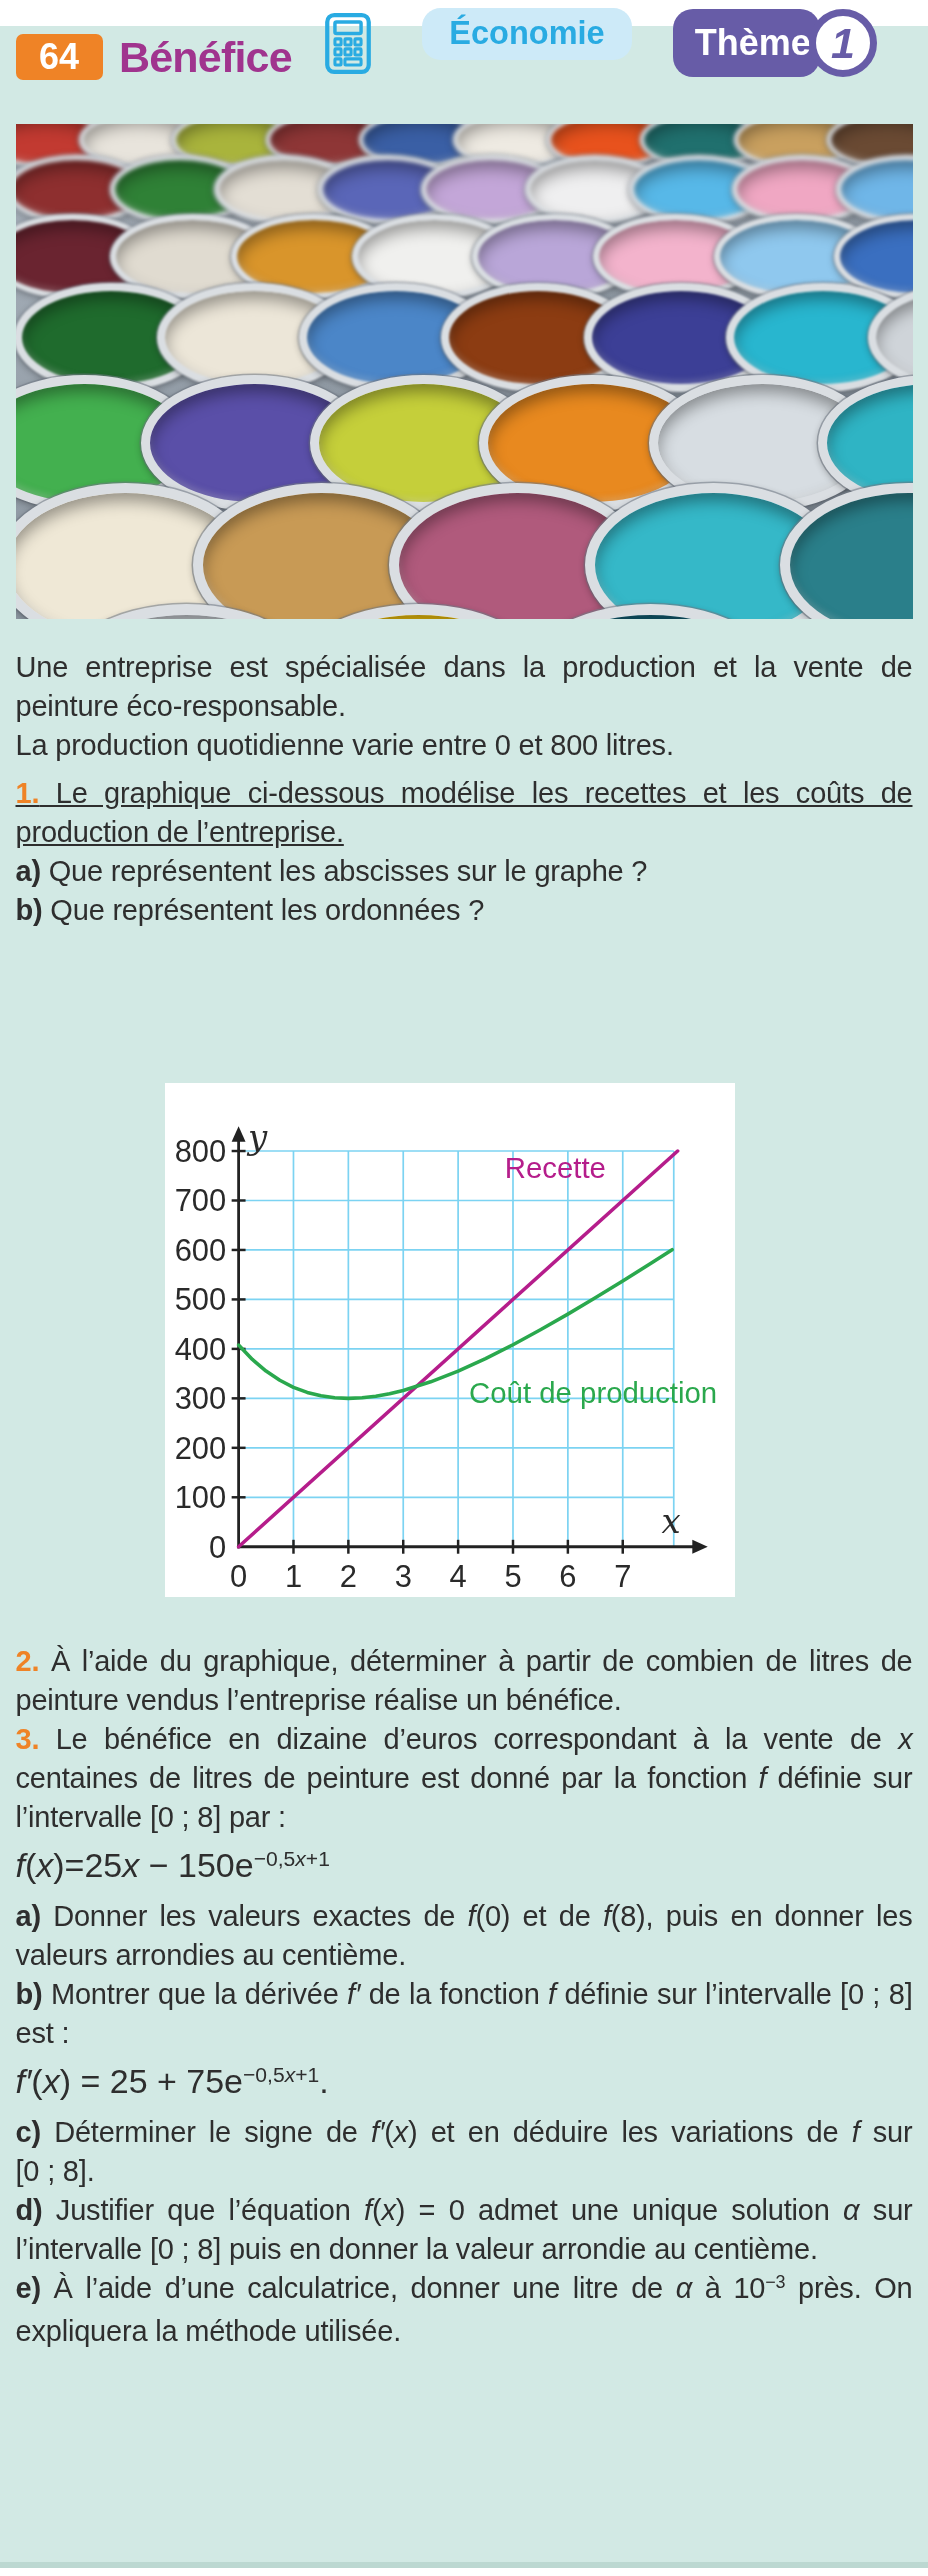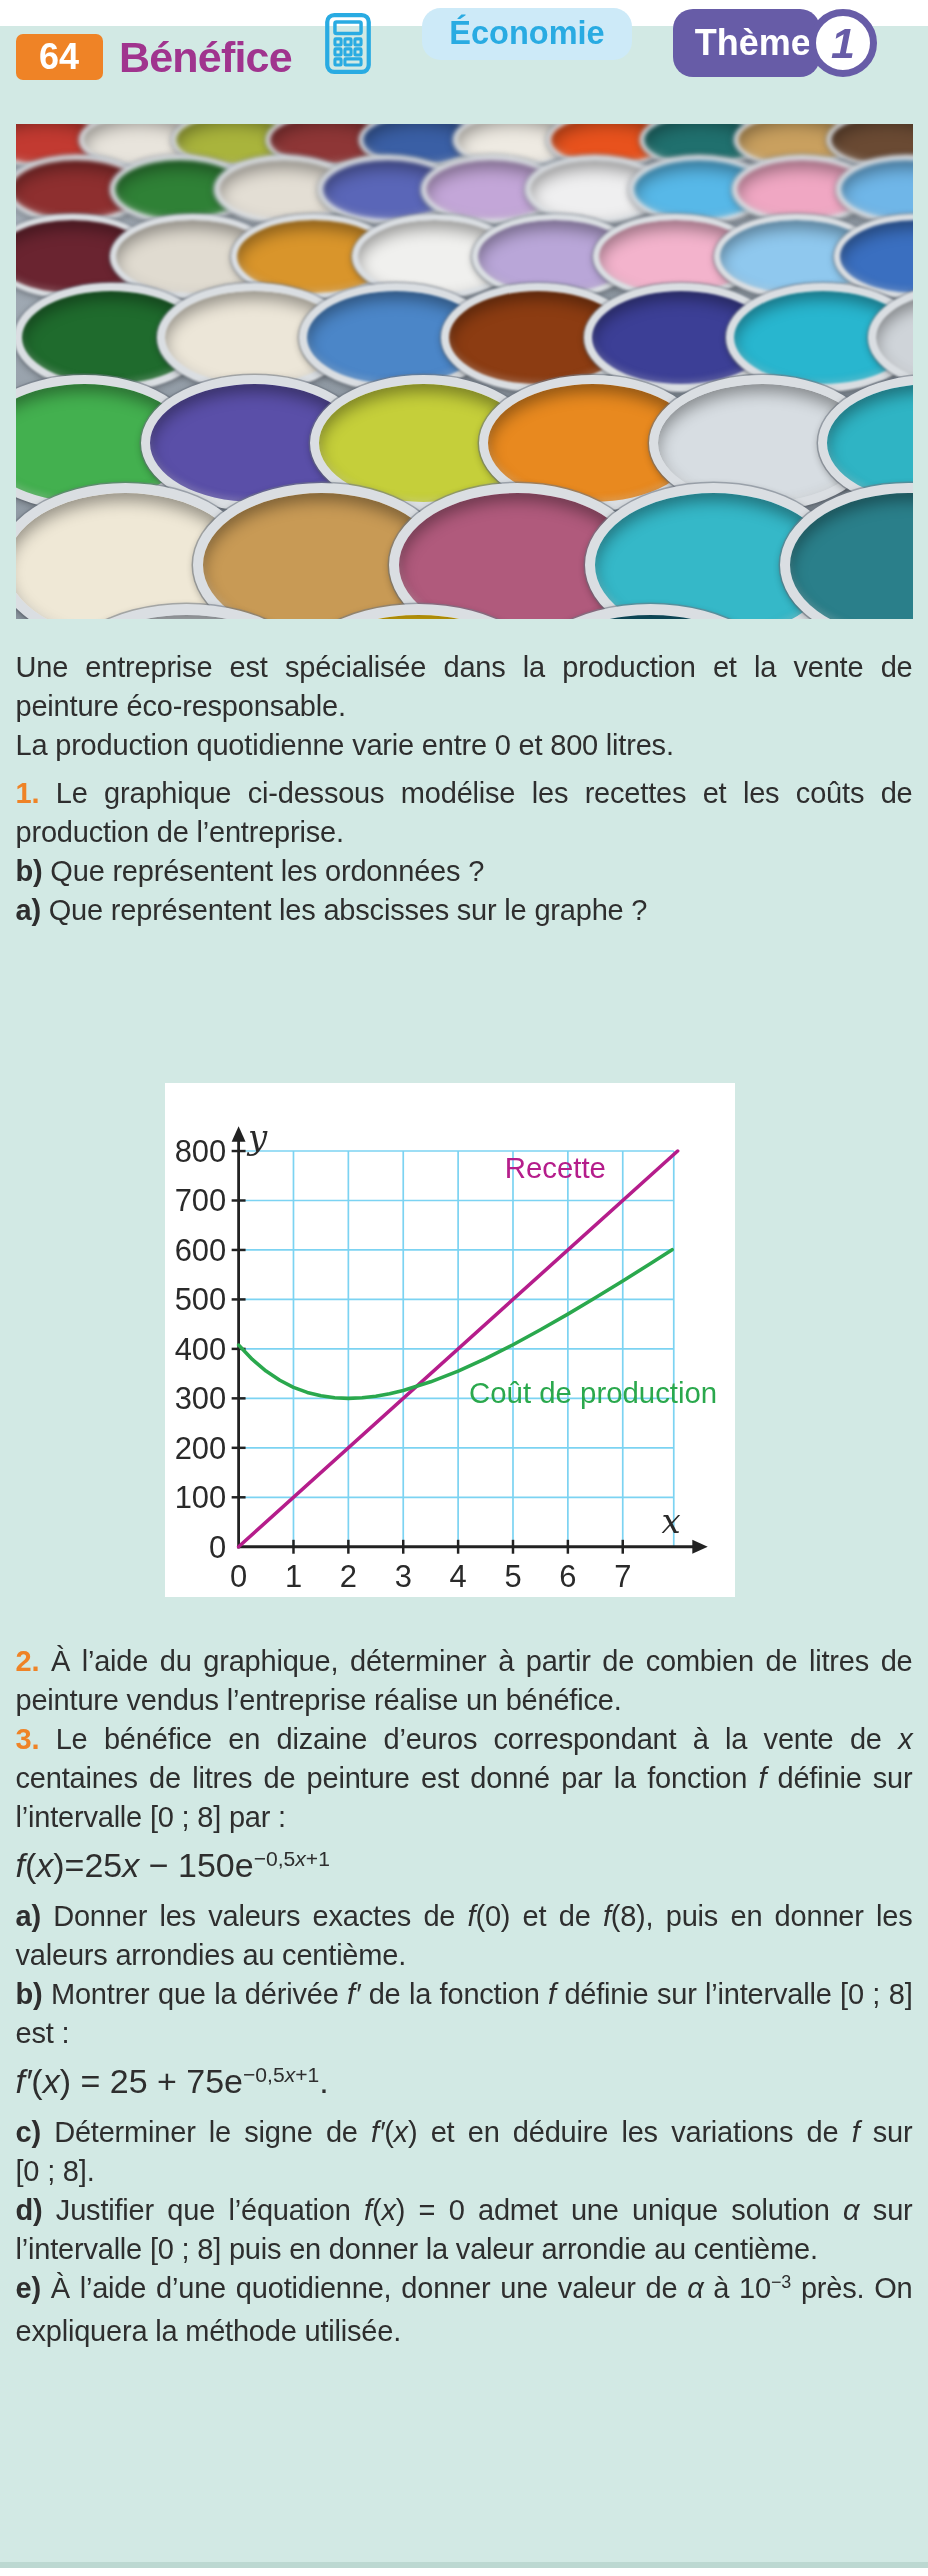--- a/index.html
+++ b/index.html
@@ -27,21 +27,21 @@
   .can{position:absolute;border-radius:50%;border:6.2px solid #dadee2;
     box-shadow:inset 0 7.7px 15.5px rgba(0,0,0,.38),inset 0 -3.1px 6.2px rgba(255,255,255,.22),
       0 2.3px 7px rgba(0,0,0,.30),0 0 0 1.5px rgba(120,130,142,.55);}
 
   
   .text-block{position:absolute;left:15.5px;width:897px;font-size:29px;line-height:39px;
     text-align:justify;letter-spacing:-0.2px;z-index:2;}
   #text-top{top:648px;}
   #text-bottom{top:1642px;}
   .text-block p{margin:0;}
-  .text-block p.mt{margin-top:9.3px;}
+  .text-block p.mt{margin-top:9.3px;text-decoration:underline;}
   .text-block p.formula{text-align:left;font-size:34px;line-height:45px;margin:6.2px 0 4.6px 0;letter-spacing:0;}
   .b{font-weight:700;}
   .i{font-style:italic;}
   .o{font-weight:700;color:#ef8326;}
   .s{font-size:62%;position:relative;top:-0.52em;}
 
   
   .graph-panel{position:absolute;left:165px;top:1083px;width:570px;height:514px;background:#ffffff;z-index:2;}
 </style>
 </head>
@@ -130,22 +130,22 @@
       <div class="can" style="left: 764px; top: 359px; width: 237px; height: 144px; background: rgb(42, 127, 138); border-width: 10px; z-index: 5;"></div>
       <div class="can" style="left: 31px; top: 480px; width: 257px; height: 155px; background: rgb(201, 206, 211); border-width: 11px; z-index: 6;"></div>
       <div class="can" style="left: 263px; top: 480px; width: 257px; height: 155px; background: rgb(245, 197, 10); border-width: 11px; z-index: 6;"></div>
       <div class="can" style="left: 495px; top: 480px; width: 257px; height: 155px; background: rgb(15, 95, 117); border-width: 11px; z-index: 6;"></div>
     </div>
 
   <div class="text-block" id="text-top">
       <p><span>Une entreprise est spécialisée dans la production et la vente de peinture éco-responsable.</span></p>
       <p><span>La production quotidienne varie entre 0 et 800 litres.</span></p>
       <p class="mt"><span class="o">1.</span><span> Le graphique ci-dessous modélise les recettes et les coûts de production de l’entreprise.</span></p>
+      <p><span class="b">a)</span><span> Que représentent les abscisses sur le graphe&nbsp;?</span></p>
       <p><span class="b">b)</span><span> Que représentent les ordonnées&nbsp;?</span></p>
-      <p><span class="b">a)</span><span> Que représentent les abscisses sur le graphe&nbsp;?</span></p>
     </div>
 
   <div class="graph-panel">
     <svg id="graph-svg" width="570" height="514" viewBox="0 0 737 665">
         <line x1="95" y1="536" x2="658" y2="536" stroke="#7cd3f2" stroke-width="2.2"></line>
         <line x1="95" y1="472" x2="658" y2="472" stroke="#7cd3f2" stroke-width="2.2"></line>
         <line x1="95" y1="408" x2="658" y2="408" stroke="#7cd3f2" stroke-width="2.2"></line>
         <line x1="95" y1="344" x2="658" y2="344" stroke="#7cd3f2" stroke-width="2.2"></line>
         <line x1="95" y1="280" x2="658" y2="280" stroke="#7cd3f2" stroke-width="2.2"></line>
         <line x1="95" y1="216" x2="658" y2="216" stroke="#7cd3f2" stroke-width="2.2"></line>
@@ -206,16 +206,16 @@
 
   <div class="text-block" id="text-bottom">
       <p><span class="o">2.</span><span> À l’aide du graphique, déterminer à partir de combien de litres de peinture vendus l’entreprise réalise un bénéfice.</span></p>
       <p><span class="o">3.</span><span> Le bénéfice en dizaine d’euros correspondant à la vente de </span><span class="i">x</span><span> centaines de litres de peinture est donné par la fonction </span><span class="i">f</span><span> définie sur l’intervalle [0&nbsp;;&nbsp;8] par&nbsp;:</span></p>
       <p class="formula"><span class="i">f</span><span>(</span><span class="i">x</span><span>)=25</span><span class="i">x</span><span> − 150e</span><span class="s">−0,5</span><span class="i s">x</span><span class="s">+1</span></p>
       <p><span class="b">a)</span><span> Donner les valeurs exactes de </span><span class="i">f</span><span>(0) et de </span><span class="i">f</span><span>(8), puis en donner les valeurs arrondies au centième.</span></p>
       <p><span class="b">b)</span><span> Montrer que la dérivée </span><span class="i">f′</span><span> de la fonction </span><span class="i">f</span><span> définie sur l’intervalle [0&nbsp;;&nbsp;8] est&nbsp;:</span></p>
       <p class="formula"><span class="i">f′</span><span>(</span><span class="i">x</span><span>) = 25 + 75e</span><span class="s">−0,5</span><span class="i s">x</span><span class="s">+1</span><span>.</span></p>
       <p><span class="b">c)</span><span> Déterminer le signe de </span><span class="i">f′</span><span>(</span><span class="i">x</span><span>) et en déduire les variations de </span><span class="i">f</span><span> sur [0&nbsp;;&nbsp;8].</span></p>
       <p><span class="b">d)</span><span> Justifier que l’équation </span><span class="i">f</span><span>(</span><span class="i">x</span><span>)&nbsp;=&nbsp;0 admet une unique solution </span><span class="i">α</span><span> sur l’intervalle [0&nbsp;;&nbsp;8] puis en donner la valeur arrondie au centième.</span></p>
-      <p><span class="b">e)</span><span> À l’aide d’une quotidienne, donner une valeur de </span><span class="i">α</span><span> à 10</span><span class="s">−3</span><span> près. On expliquera la méthode utilisée.</span></p>
+      <p><span class="b">e)</span><span> À l’aide d’une calculatrice, donner une litre de </span><span class="i">α</span><span> à 10</span><span class="s">−3</span><span> près. On expliquera la méthode utilisée.</span></p>
     </div>
 </div>
 
 
 </body></html>

